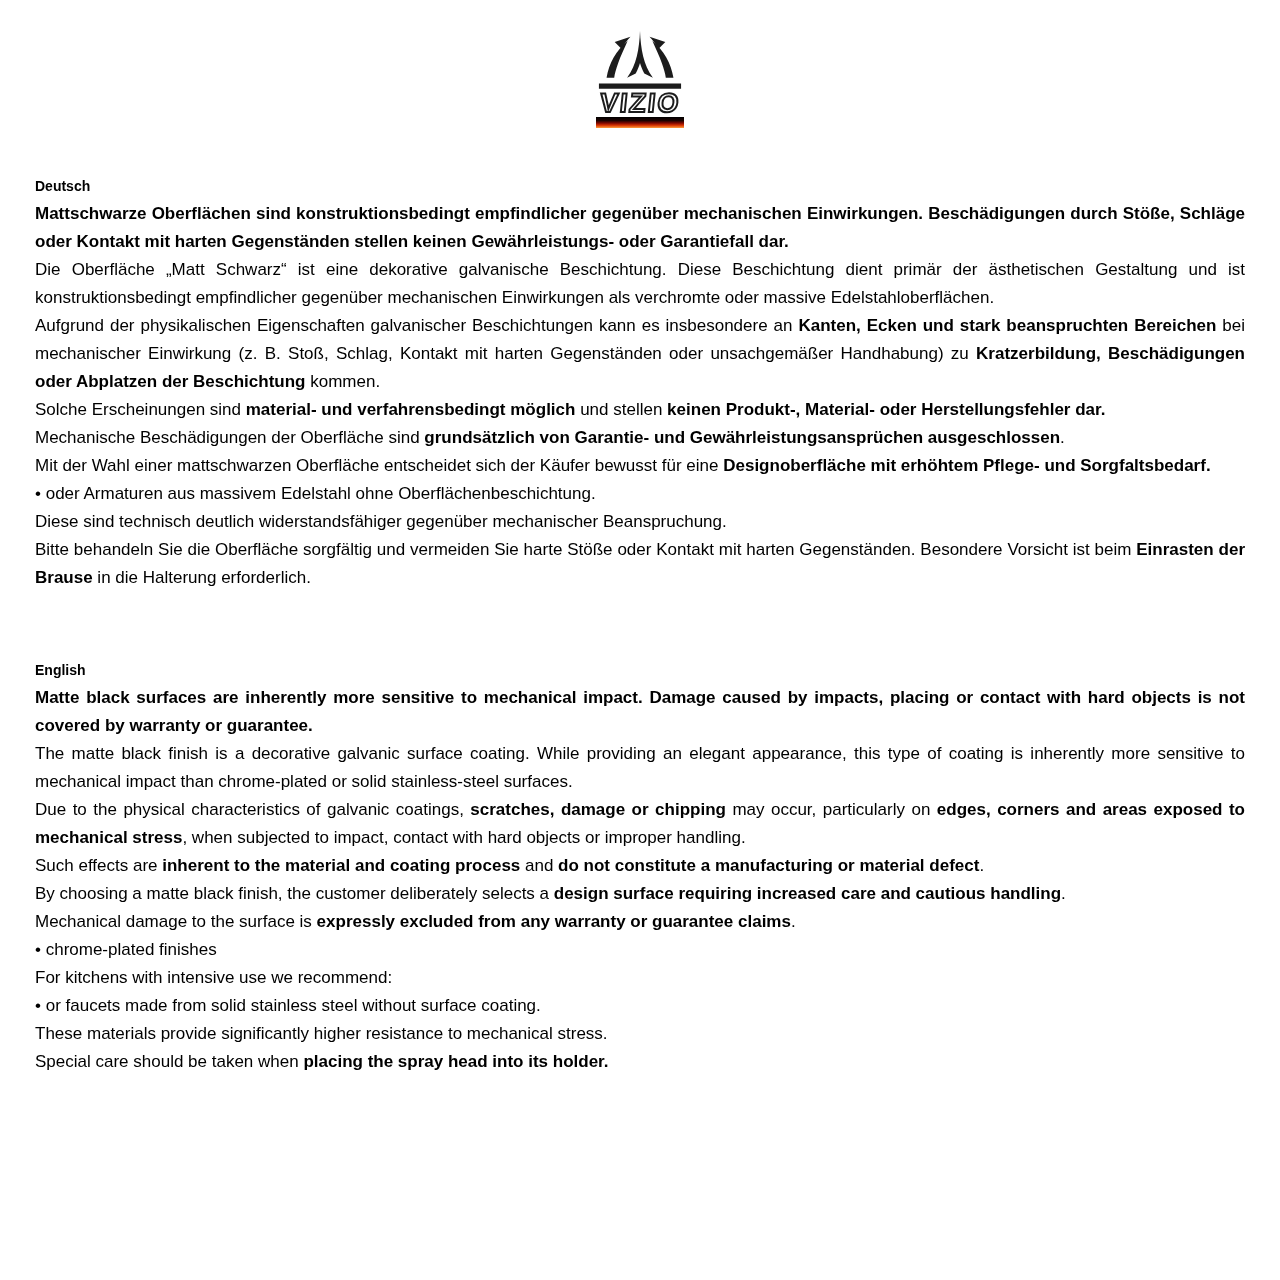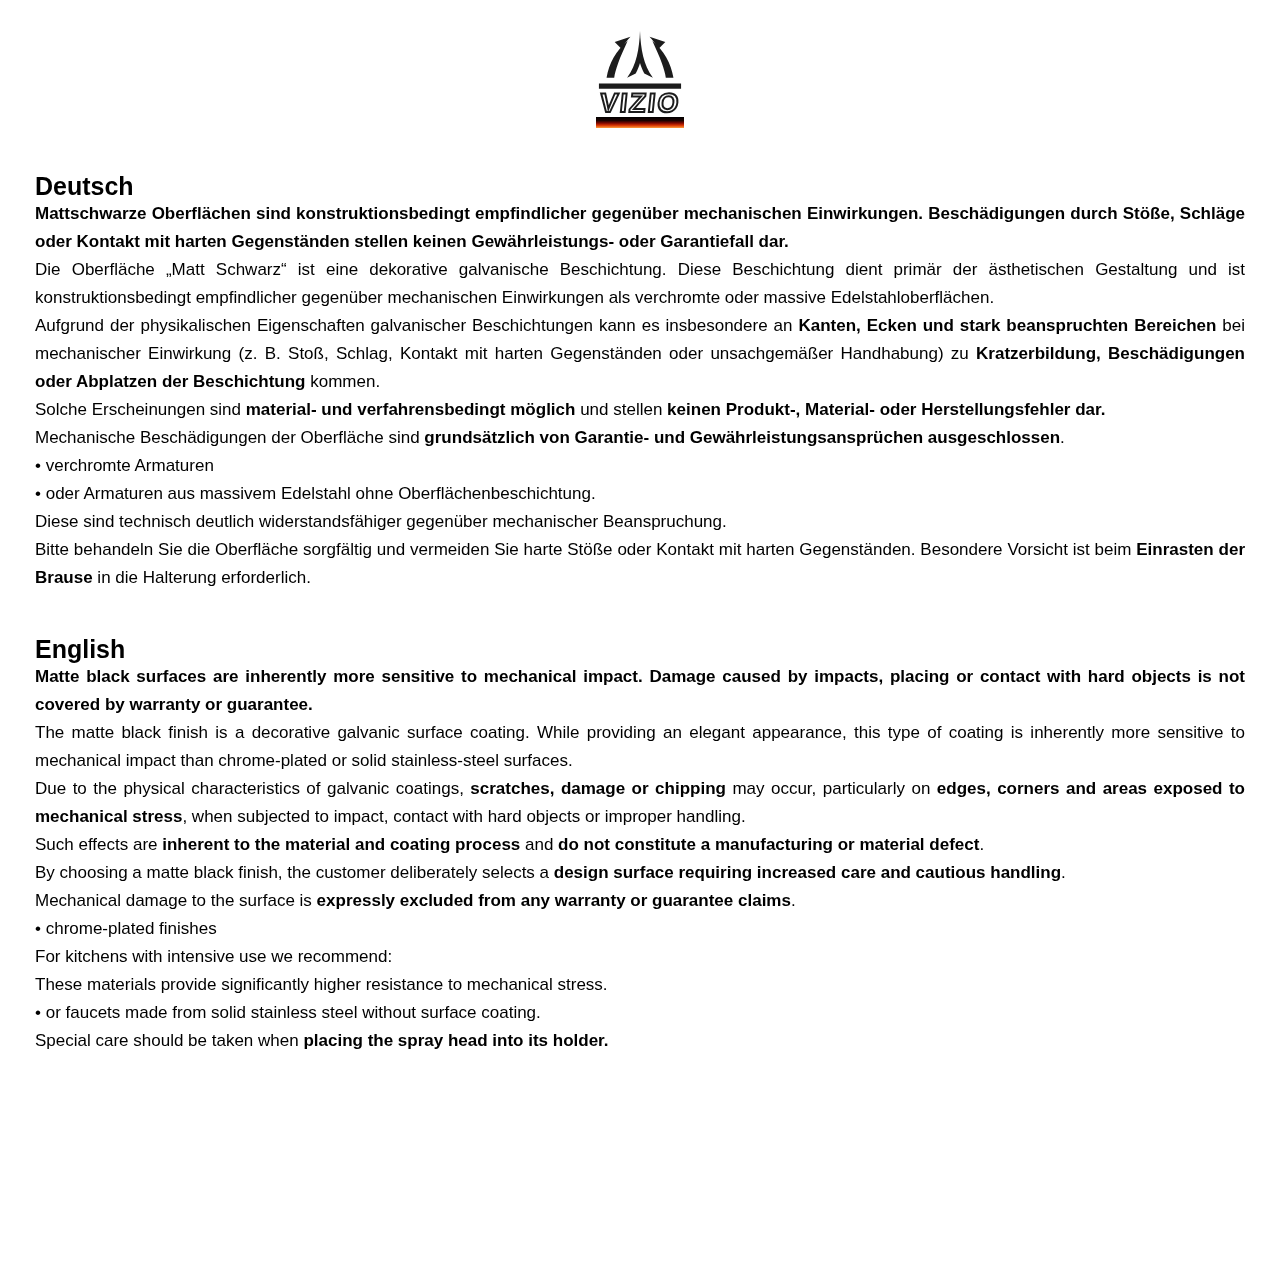--- a/index.html
+++ b/index.html
@@ -52,24 +52,24 @@
       #1c0200 32%,
       #7e0800 55%,
       #d63000 75%,
       #ff9e3d 100%);
   }
   
   .doc-section {
     margin: 0;
   }
   .doc-section + .doc-section {
-    margin-top: 43px;
+    margin-top: 64px;
   }
   .section-heading {
-    font-size: 25px;
+    font-size: 14px;
     line-height: 28px;
     font-weight: bold;
     margin: 0;
   }
   .para {
     font-size: 17px;
     line-height: 28px;
     margin: 0;
     text-align: justify;
     text-justify: inter-word;
@@ -103,34 +103,34 @@
   </div>
 
   <main>
       <section class="doc-section">
         <h2 class="section-heading">Deutsch</h2>
         <p class="para"><span class="b">Mattschwarze Oberflächen sind konstruktionsbedingt empfindlicher gegenüber mechanischen Einwirkungen. Beschädigungen durch Stöße, Schläge oder Kontakt mit harten Gegenständen stellen keinen Gewährleistungs- oder Garantiefall dar.</span></p>
         <p class="para"><span>Die Oberfläche „Matt Schwarz“ ist eine dekorative galvanische Beschichtung. Diese Beschichtung dient primär der ästhetischen Gestaltung und ist konstruktionsbedingt empfindlicher gegenüber mechanischen Einwirkungen als verchromte oder massive Edelstahloberflächen.</span></p>
         <p class="para"><span>Aufgrund der physikalischen Eigenschaften galvanischer Beschichtungen kann es insbesondere an </span><span class="b">Kanten, Ecken und stark beanspruchten Bereichen</span><span> bei mechanischer Einwirkung (z. B. Stoß, Schlag, Kontakt mit harten Gegenständen oder unsachgemäßer Handhabung) zu </span><span class="b">Kratzerbildung, Beschädigungen oder Abplatzen der Beschichtung</span><span> kommen.</span></p>
         <p class="para"><span>Solche Erscheinungen sind </span><span class="b">material- und verfahrensbedingt möglich</span><span> und stellen </span><span class="b">keinen Produkt-, Material- oder Herstellungsfehler dar.</span></p>
         <p class="para"><span>Mechanische Beschädigungen der Oberfläche sind </span><span class="b">grundsätzlich von Garantie- und Gewährleistungsansprüchen ausgeschlossen</span><span>.</span></p>
-        <p class="para"><span>• verchromte Armaturen</span></p>
+        <p class="para"><span>Mit der Wahl einer mattschwarzen Oberfläche entscheidet sich der Käufer bewusst für eine </span><span class="b">Designoberfläche mit erhöhtem Pflege- und Sorgfaltsbedarf.</span></p>
         <p class="para"><span>• oder Armaturen aus massivem Edelstahl ohne Oberflächenbeschichtung.</span></p>
         <p class="para"><span>Diese sind technisch deutlich widerstandsfähiger gegenüber mechanischer Beanspruchung.</span></p>
         <p class="para"><span>Bitte behandeln Sie die Oberfläche sorgfältig und vermeiden Sie harte Stöße oder Kontakt mit harten Gegenständen. Besondere Vorsicht ist beim </span><span class="b">Einrasten der Brause</span><span> in die Halterung erforderlich.</span></p>
       </section>
       <section class="doc-section">
         <h2 class="section-heading">English</h2>
         <p class="para"><span class="b">Matte black surfaces are inherently more sensitive to mechanical impact. Damage caused by impacts, placing or contact with hard objects is not covered by warranty or guarantee.</span></p>
         <p class="para"><span>The matte black finish is a decorative galvanic surface coating. While providing an elegant appearance, this type of coating is inherently more sensitive to mechanical impact than chrome-plated or solid stainless-steel surfaces.</span></p>
         <p class="para"><span>Due to the physical characteristics of galvanic coatings, </span><span class="b">scratches, damage or chipping</span><span> may occur, particularly on </span><span class="b">edges, corners and areas exposed to mechanical stress</span><span>, when subjected to impact, contact with hard objects or improper handling.</span></p>
         <p class="para"><span>Such effects are </span><span class="b">inherent to the material and coating process</span><span> and </span><span class="b">do not constitute a manufacturing or material defect</span><span>.</span></p>
         <p class="para"><span>By choosing a matte black finish, the customer deliberately selects a </span><span class="b">design surface requiring increased care and cautious handling</span><span>.</span></p>
         <p class="para"><span>Mechanical damage to the surface is </span><span class="b">expressly excluded from any warranty or guarantee claims</span><span>.</span></p>
         <p class="para"><span>• chrome-plated finishes</span></p>
         <p class="para"><span>For kitchens with intensive use we recommend:</span></p>
+        <p class="para"><span>• or faucets made from solid stainless steel without surface coating.</span></p>
         <p class="para"><span>These materials provide significantly higher resistance to mechanical stress.</span></p>
-        <p class="para"><span>• or faucets made from solid stainless steel without surface coating.</span></p>
         <p class="para"><span>Special care should be taken when </span><span class="b">placing the spray head into its holder.</span></p>
       </section>
     </main>
 
 </div>
 
 </body></html>

